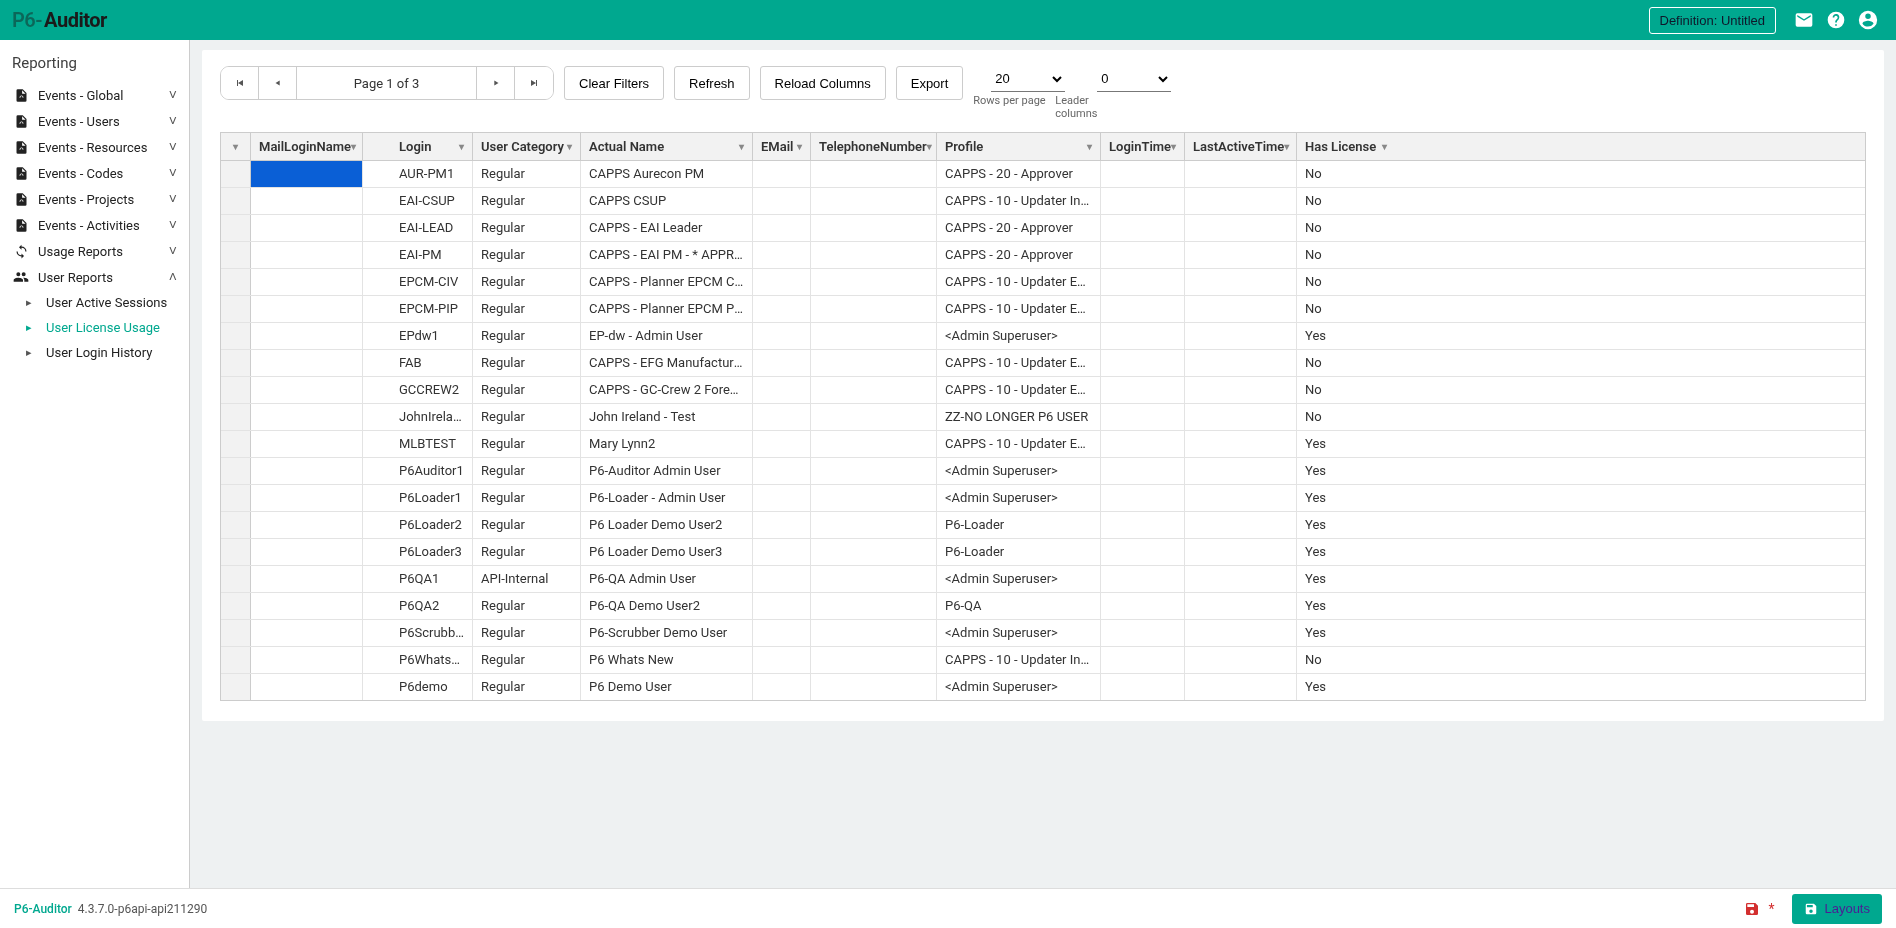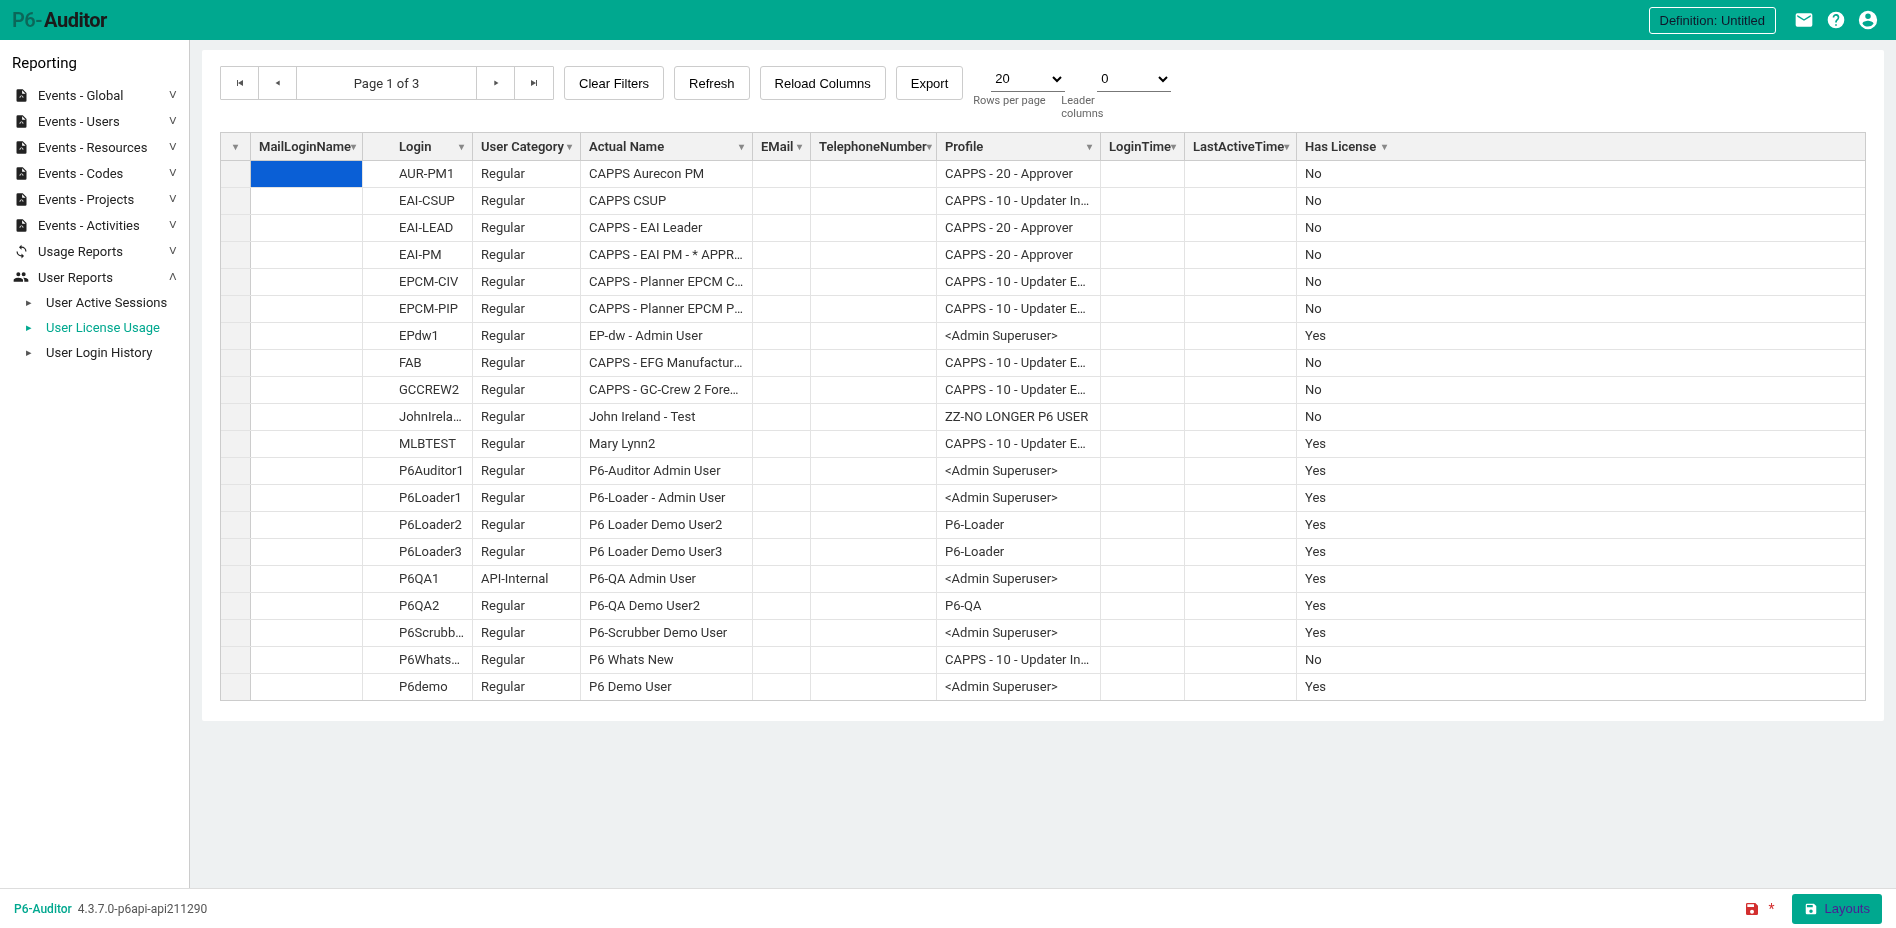--- a/index.html
+++ b/index.html
@@ -5,43 +5,43 @@
 * { box-sizing: border-box; margin: 0; padding: 0; }
 body { font-family: "Segoe UI", Roboto, Arial, sans-serif; font-size: 13px; color: #333; background: #fff; }
 .topbar { background: #00a88f; height: 40px; display: flex; align-items: center; padding: 0 12px; color: #fff; }
 .logo { font-size: 20px; font-weight: 700; color: #1a1a1a; letter-spacing: -0.5px; display:flex; align-items:center; }
 .logo .p6 { opacity: 0.45; font-weight: 600; margin-right:2px;}
 .topbar-spacer { flex: 1; }
 .def-btn { border: 1px solid #fff; background: transparent; color: #0f172a; padding: 5px 10px; border-radius: 3px; font-size: 13px; cursor: pointer; margin-right: 12px; }
 .top-icon { width: 32px; height: 32px; display: flex; align-items: center; justify-content: center; cursor: pointer; fill: #fff; color:#fff; }
 .layout { display: flex; min-height: calc(100vh - 40px - 40px); }
 .sidebar { width: 190px; border-right: 1px solid #ccc; padding: 14px 0; background:#fff;}
-.sidebar-title { padding: 0 12px 10px; font-size: 15px; color: #000000; }
+.sidebar-title { padding: 0 12px 10px; font-size: 15px; color: #404040; }
 .nav-item { display: flex; align-items: center; padding: 5px 12px; cursor: pointer; font-size: 13px; color:#222; }
 .nav-item .nav-icon { width: 18px; display:flex; align-items:center; justify-content:center; margin-right:8px; }
 .nav-item .nav-label { flex:1; }
 .nav-item .chev { font-size: 14px; color:#555; }
 .sub-items { padding-left: 8px; }
 .sub-item { display:flex; align-items:center; padding: 5px 12px 5px 18px; font-size:13px; cursor:pointer; color:#222;}
 .sub-item .arrow { width:12px; margin-right:8px; color:#555; font-size:11px;}
 .sub-item.active { color:#00a88f; }
 .sub-item.active .arrow { color:#00a88f; }
 .content-wrap { flex:1; background:#eef1f2; padding: 10px 12px; overflow:auto;}
 .panel { background:#fff; border-radius:2px; padding: 16px 18px 20px; }
 .page-title { font-size:19px; font-weight:600; margin-bottom:16px; color:#222; }
 .toolbar { display:flex; gap:10px; align-items:flex-start; flex-wrap:wrap; margin-bottom:12px;}
-.pager { display:flex; border:1px solid #ccc; border-radius:1px; overflow:hidden; height:34px;}
+.pager { display:flex; border:1px solid #ccc; border-radius:9px; overflow:hidden; height:34px;}
 .pager button { width:38px; background:#fff; border:none; border-right:1px solid #ccc; cursor:pointer; display:flex; align-items:center; justify-content:center; color:#555;}
 .pager button:last-child { border-right:none;}
 .pager .page-label { width:180px; display:flex; align-items:center; justify-content:center; border-right:1px solid #ccc; font-size:13px;}
 .btn { background:#fff; border:1px solid #ccc; border-radius:3px; height:34px; padding:0 14px; font-size:13px; cursor:pointer;}
 .select-block { display:flex; flex-direction:column; font-size:11px; color:#666;}
 .select-row { display:flex; gap:14px;}
 .select { border:none; border-bottom:1px solid #777; width:74px; font-size:13px; padding:4px 0; background:transparent;margin-left:18px;}
-.select-labels { display:flex; gap:14px; margin-top:2px;}
+.select-labels { display:flex; gap:8px; margin-top:2px;}
 .select-labels span { width:74px; }
 .grid { border:1px solid #ccc; }
 .grid-head { display:flex; background:#f2f2f2; border-bottom:1px solid #ccc; }
 .grid-head .hcell { display:flex; align-items:center; justify-content:space-between; padding:6px 8px; font-weight:600; font-size:13px; border-right:1px solid #ccc; position:relative;}
 .grid-head .hcell:last-child{border-right:none;}
 .hcell .filter-icon { font-size:10px; color:#888; cursor:pointer;}
 .grid-body .row { display:flex; border-bottom:1px solid #e3e3e3; }
 .grid-body .row:last-child { border-bottom:none;}
 .grid-body .cell { padding:5px 8px; font-size:13px; border-right:1px solid #e3e3e3; min-height:26px; overflow:hidden; text-overflow:ellipsis; white-space:nowrap;}
 .grid-body .cell:last-child{border-right:none;}

